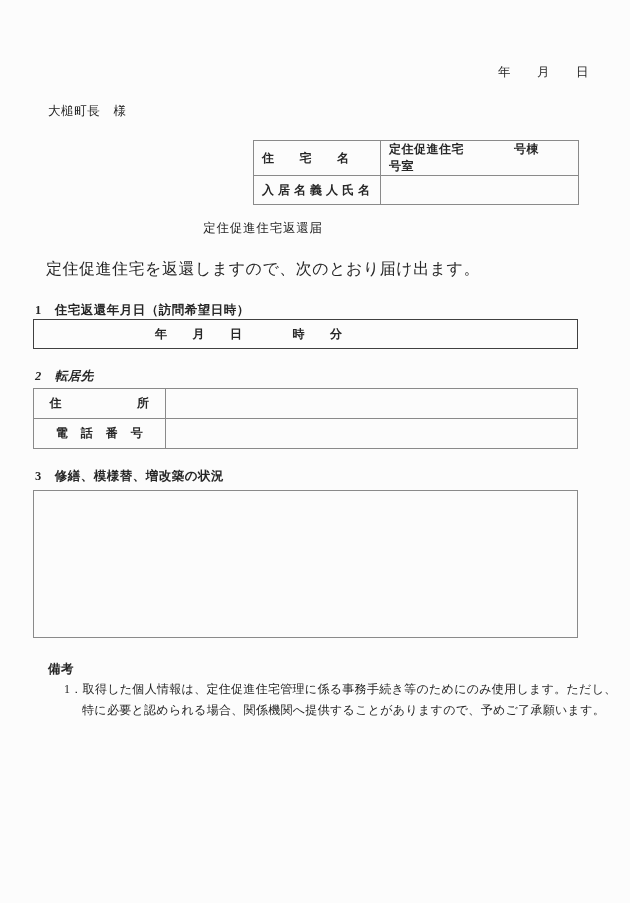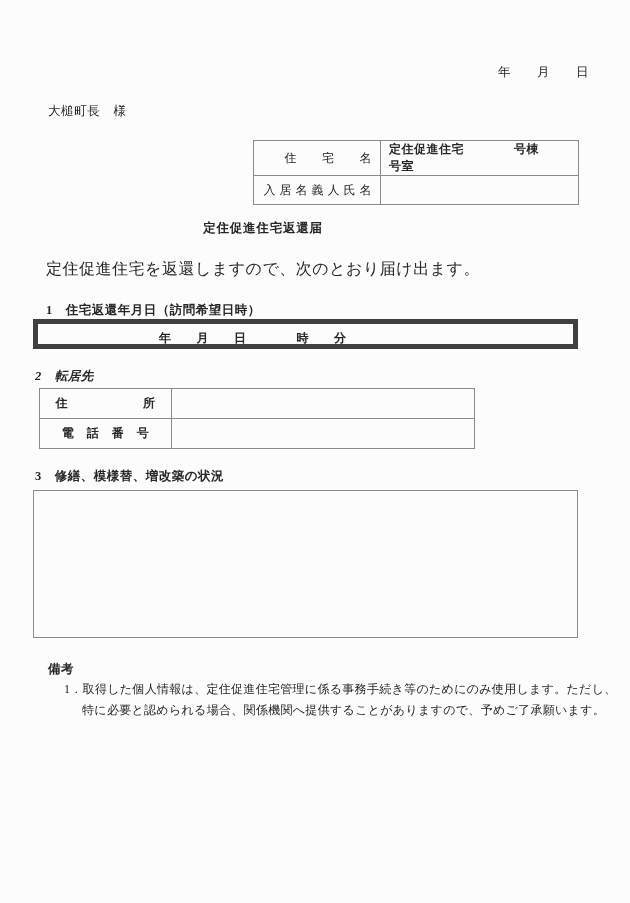--- a/index.html
+++ b/index.html
@@ -49,77 +49,77 @@
   #resident-table td {
     border: 1px solid #8a8a8a;
     height: 28px;
     font-size: 12px;
     padding: 0 8px;
     vertical-align: middle;
     letter-spacing: .5px;
   }
   #resident-table td.label {
     width: 110px;
-    font-weight: 400;
-    text-align: right;
+    font-weight: 700;
+    text-align: left;
   }
   #resident-table td.value {
     font-weight: 600;
   }
 
   
   #doc-title {
     left: 0; top: 220px;
     width: 526px;
     text-align: center;
     font-size: 12.5px;
-    font-weight: 700;
+    font-weight: 400;
     letter-spacing: .8px;
     white-space: normal;
   }
 
   
   #intro-text {
     left: 46px; top: 259px;
     font-size: 16px;
     letter-spacing: .5px;
   }
 
   
   .section-heading {
     font-size: 12.5px;
     font-weight: 600;
     letter-spacing: .5px;
   }
-  #section1-heading { left: 35px; top: 302px; margin-left: 11px; }
+  #section1-heading { left: 35px; top: 302px; }
   #section2-heading { left: 35px; top: 368px; font-style: italic; }
   #section3-heading { left: 35px; top: 468px; }
 
   
   #section1-box {
     position: absolute;
     left: 33px; top: 319px;
     width: 545px; height: 30px;
-    border: 5px solid #404040;
+    border: 1px solid #404040;
     box-sizing: border-box;
   }
   #section1-datetime {
     position: absolute;
     left: 121px; top: 6px;
     font-size: 12px;
     font-weight: 600;
     letter-spacing: .5px;
     white-space: pre;
   }
 
   
   #section2-table {
     position: absolute;
-    left: 39px; top: 388px;
-    width: 436px;
+    left: 33px; top: 388px;
+    width: 545px;
     border-collapse: collapse;
     table-layout: fixed;
   }
   #section2-table td {
     border: 1px solid #8a8a8a;
     height: 29px;
     font-size: 12px;
     padding: 0 8px;
     vertical-align: middle;
     letter-spacing: .5px;

